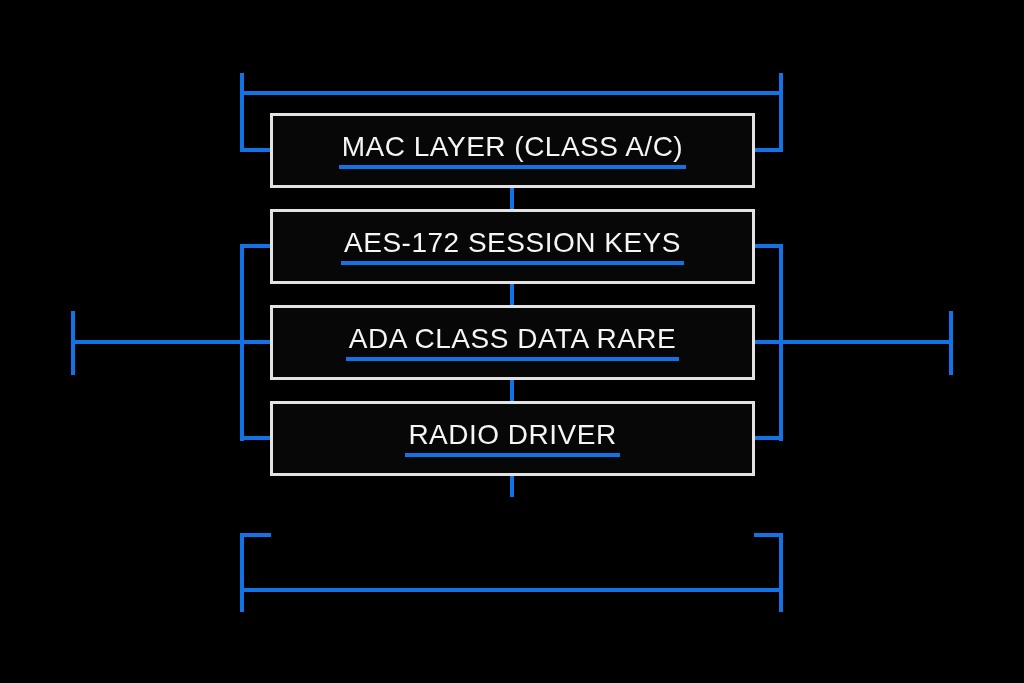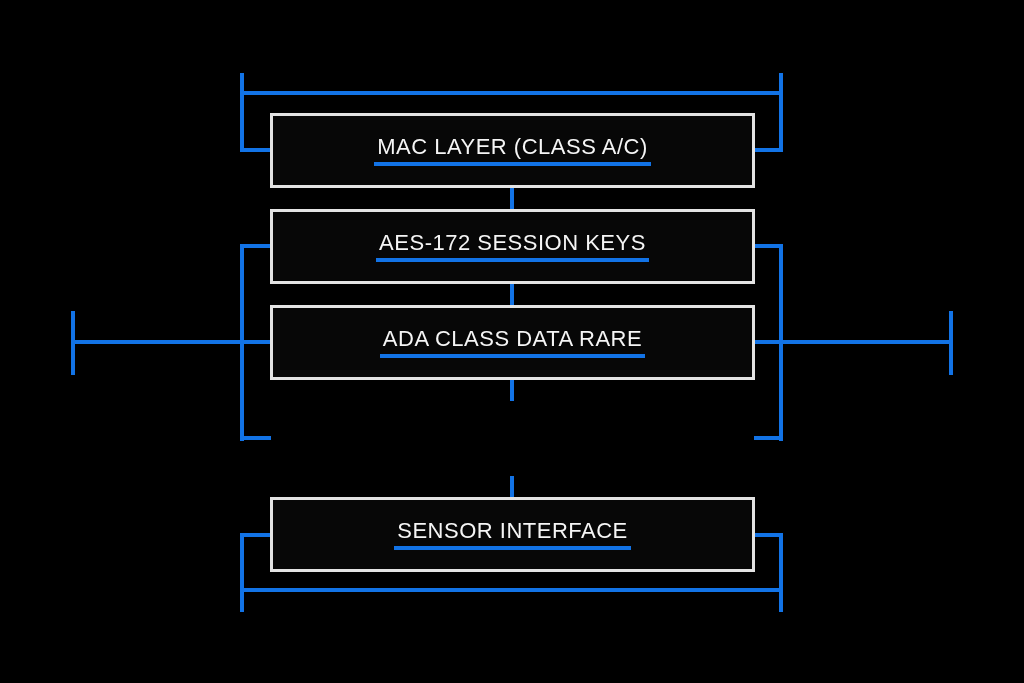--- a/index.html
+++ b/index.html
@@ -30,21 +30,21 @@
     box-sizing: border-box;
     border: 3px solid var(--border);
     background: var(--box-bg);
     display: flex;
     align-items: center;
     justify-content: center;
     z-index: 2;
   }
   .box .lbl {
     color: var(--text);
-    font-size: 22px;
+    font-size: 28px;
     letter-spacing: 0.5px;
     white-space: nowrap;
     padding: 0 3px 2px 3px;
     border-bottom: 4px solid var(--line);
     line-height: 1.1;
   }
   .hl, .vl {
     position: absolute;
     background: var(--line);
     z-index: 1;
@@ -88,17 +88,17 @@
 
   <div class="box" style="top:113px">
     <span class="lbl">MAC LAYER (CLASS A/C)</span>
   </div>
   <div class="box" style="top:209px">
     <span class="lbl">AES-172 SESSION KEYS</span>
   </div>
   <div class="box" style="top:305px">
     <span class="lbl">ADA CLASS DATA RARE</span>
   </div>
-  <div class="box" style="top:497px">
-    <span class="lbl">SENSOR INTERFACE</span>
+  <div class="box" style="top:401px">
+    <span class="lbl">RADIO DRIVER</span>
   </div>
 
 </div>
 
 </body></html>

